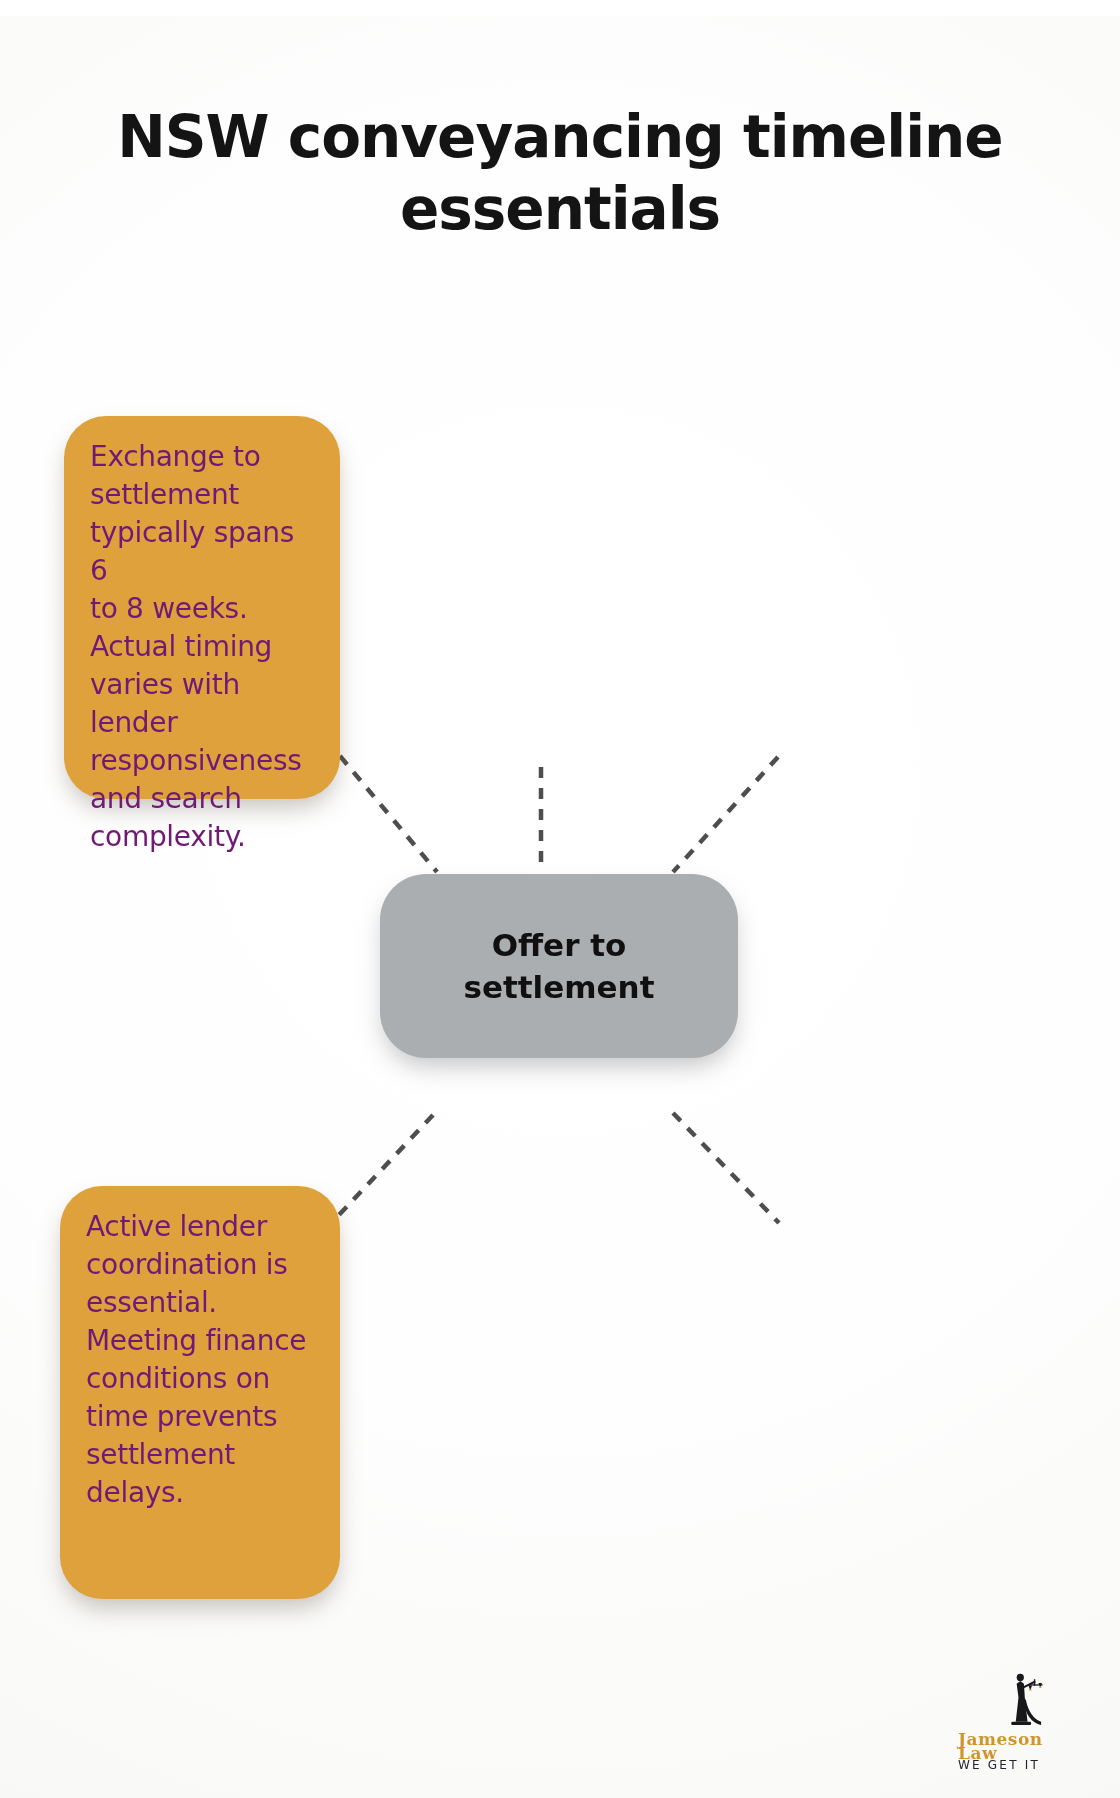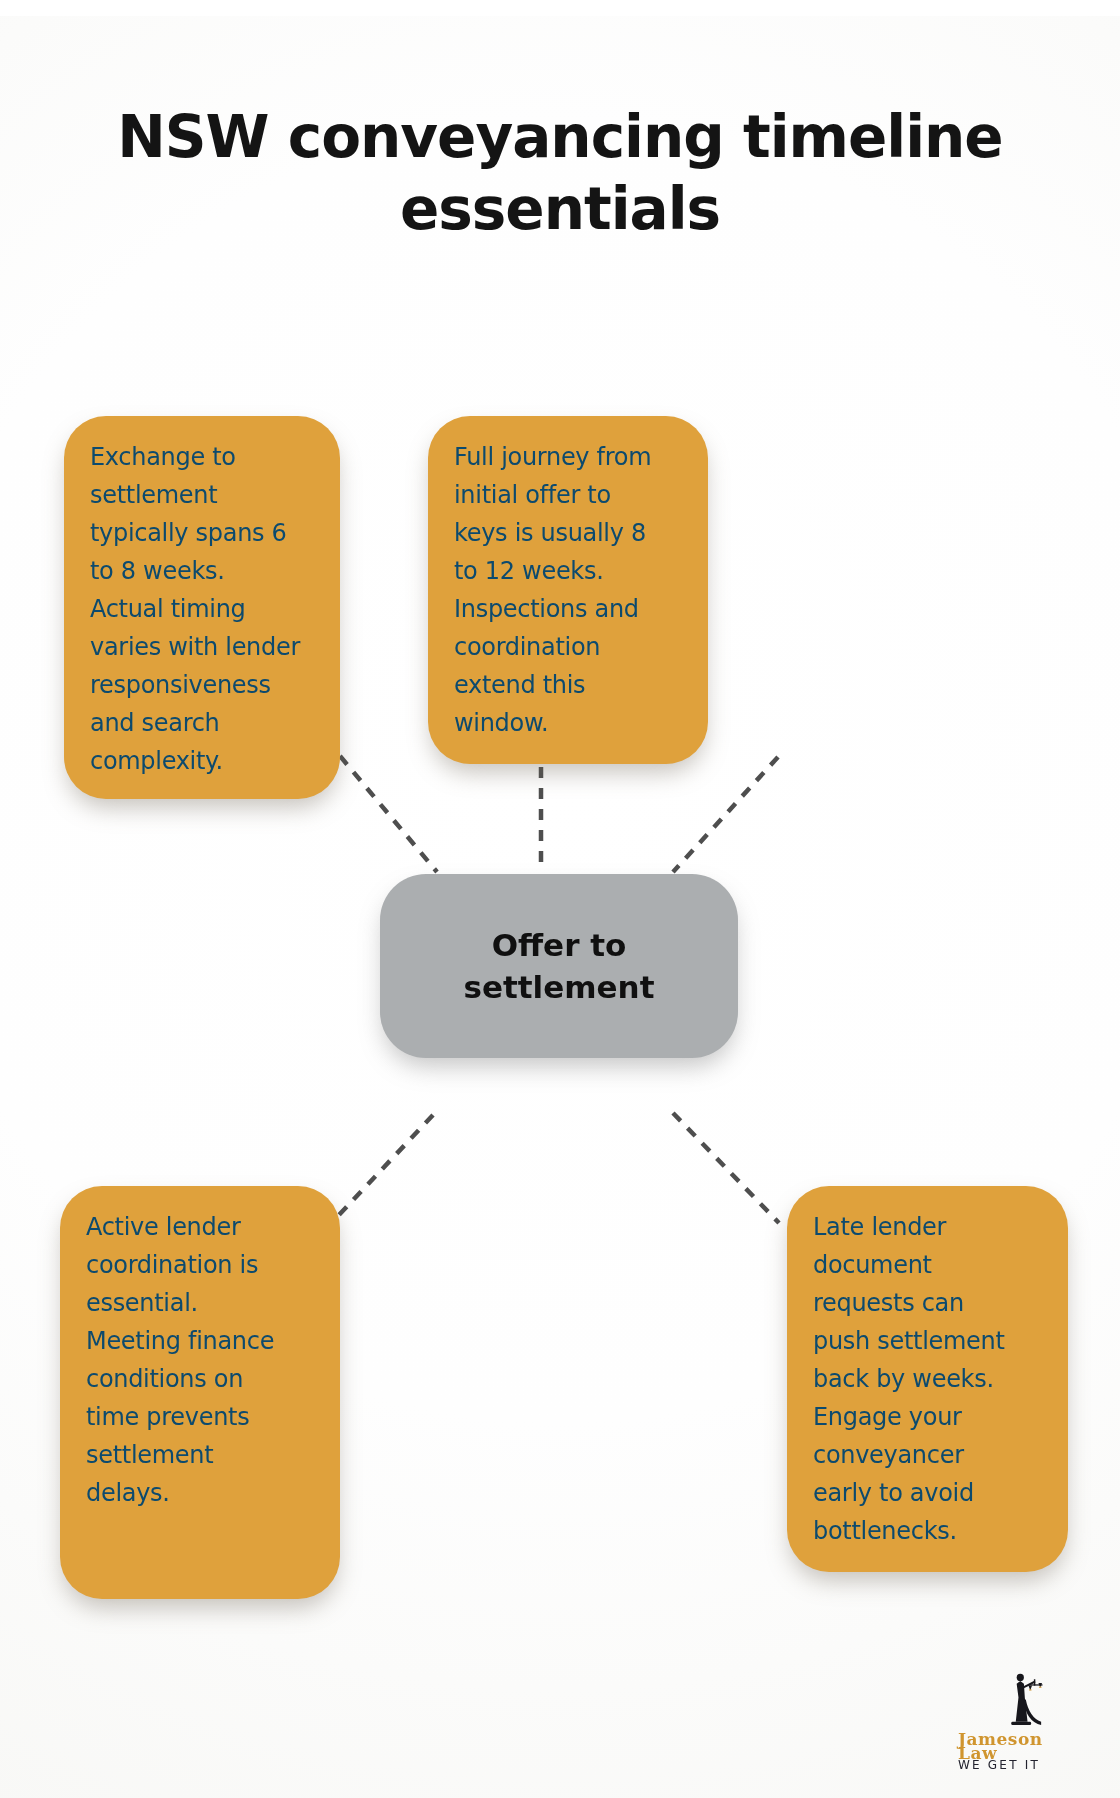--- a/index.html
+++ b/index.html
@@ -25,22 +25,22 @@
   }
   .connectors{
     position:absolute;left:0;top:0;width:1120px;height:1798px;
     pointer-events:none;
   }
   .card{
     position:absolute;
     background:#DFA13C;
     border-radius:42px;
     box-shadow:0 12px 24px -4px rgba(110,100,85,0.40);
-    color:#0c4a6e;
-    font-size:24px;
+    color:#701a75;
+    font-size:28px;
     line-height:38px;
     letter-spacing:-0.3px;
     padding:22px 26px;
     box-sizing:border-box;
     white-space:pre-line;
   }
   .card-1{left:64px;top:400px;width:276px;height:383px;}
   .card-2{left:428px;top:400px;width:280px;height:348px;}
   .card-3{left:787px;top:400px;width:281px;height:384px;}
   .card-4{left:60px;top:1170px;width:280px;height:413px;}
@@ -99,49 +99,32 @@
 
   <div class="card card-1">Exchange to
 settlement
 typically spans 6
 to 8 weeks.
 Actual timing
 varies with lender
 responsiveness
 and search
 complexity.</div>
-  <div class="card card-2">Full journey from
-initial offer to
-keys is usually 8
-to 12 weeks.
-Inspections and
-coordination
-extend this
-window.</div>
 
   <div class="center-node">Offer to
 settlement</div>
 
   <div class="card card-4">Active lender
 coordination is
 essential.
 Meeting finance
 conditions on
 time prevents
 settlement
 delays.</div>
-  <div class="card card-5">Late lender
-document
-requests can
-push settlement
-back by weeks.
-Engage your
-conveyancer
-early to avoid
-bottlenecks.</div>
 
   <div class="logo">
     <svg class="logo-icon" viewBox="0 0 48 64" xmlns="http://www.w3.org/2000/svg">
       <g fill="#17171c">
         <circle cx="21" cy="6" r="4"></circle>
         <path d="M21 10 L25 13 L26 28 L29 55 L16 55 L19 28 L17 13 Z"></path>
         <rect x="11" y="55" width="22" height="3.5" rx="1.5"></rect>
         <path d="M24 16 L37 9.5 L37.8 11.5 L25 18 Z"></path>
         <rect x="36" y="8" width="1.6" height="7"></rect>
         <path d="M30 15 h4 l-2 5 z"></path>

